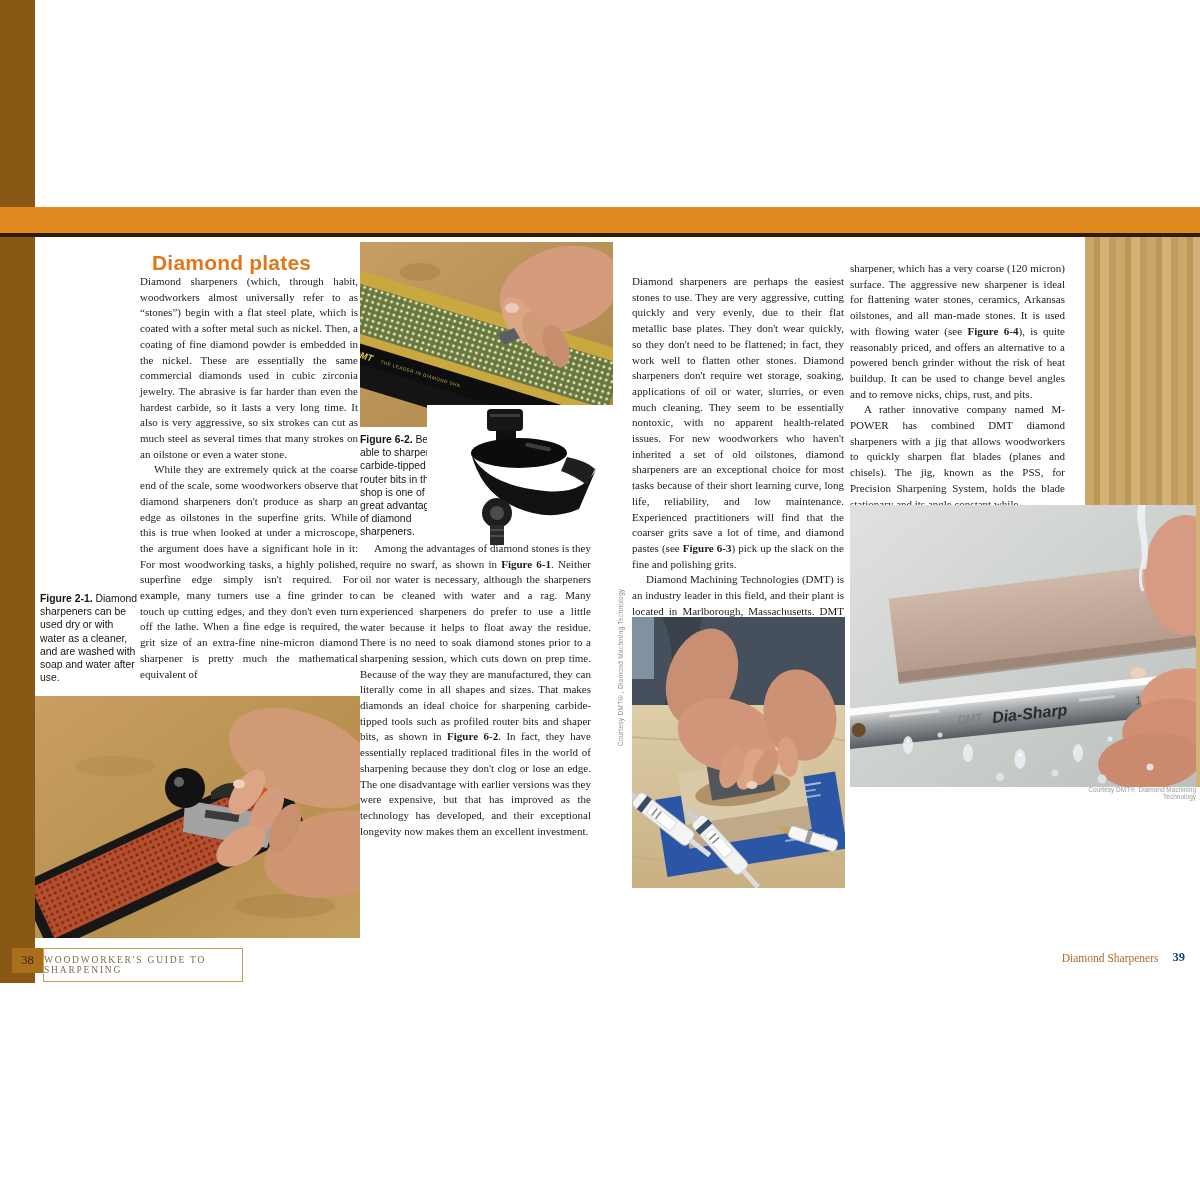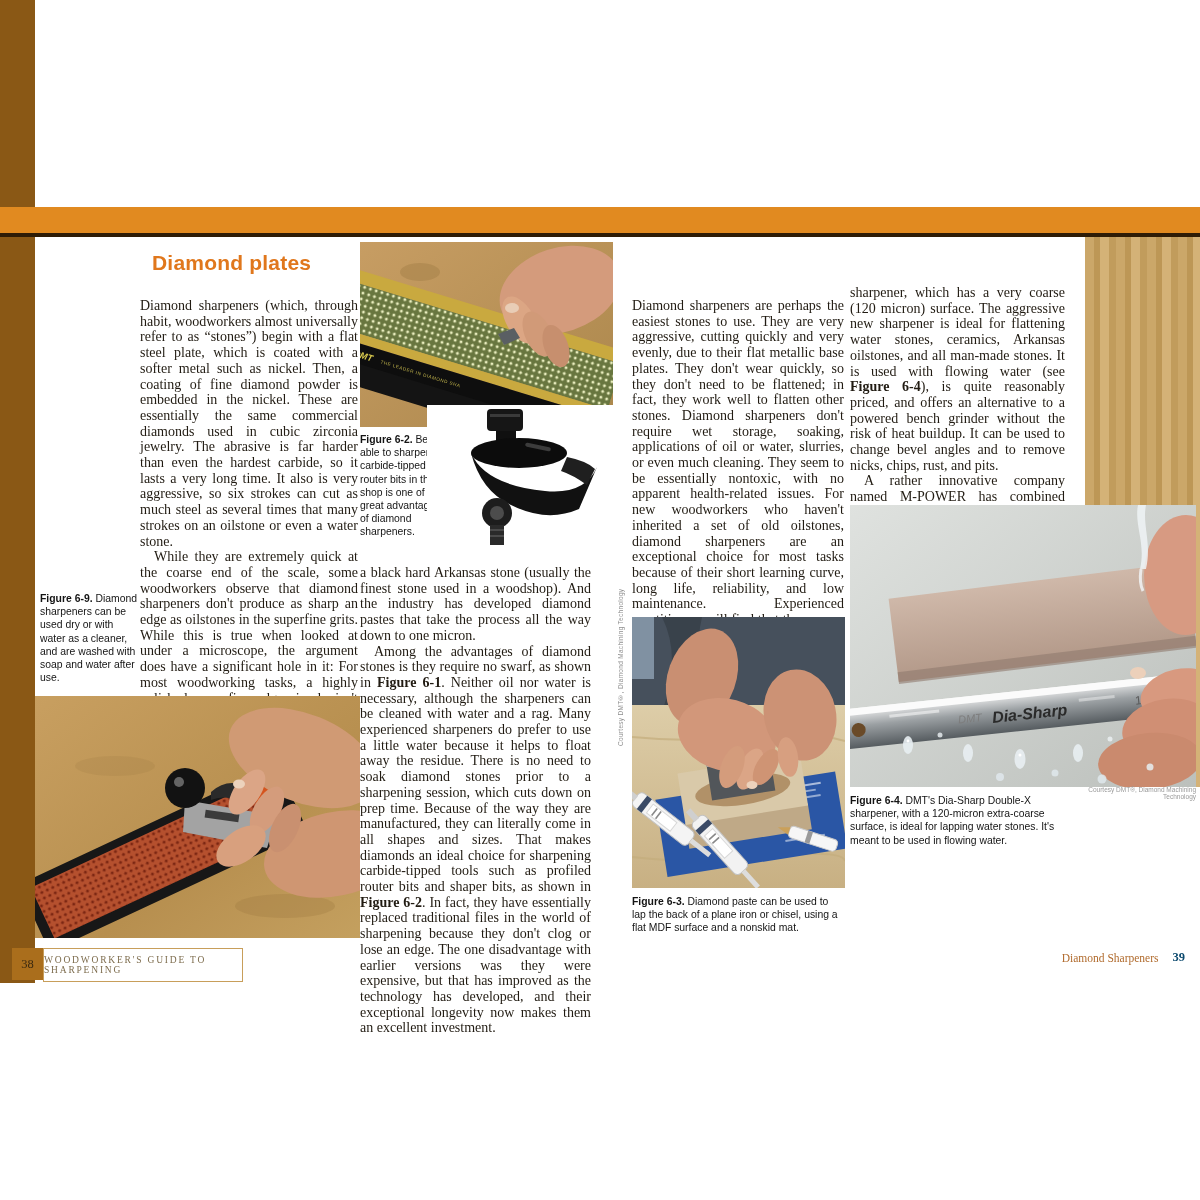--- a/index.html
+++ b/index.html
@@ -6,30 +6,30 @@
   .canvas{position:relative;width:1200px;height:1200px;background:#ffffff;overflow:hidden;
           font-family:"Liberation Serif", serif;color:#211b12;}
   .abs{position:absolute;}
   
   .strip-left{left:0;top:0;width:35px;height:983px;background:#8a5815;}
   .bar-top{left:0;top:207px;width:1200px;height:26px;background:#e18a20;border-bottom:4px solid #2e1c06;}
   .wood-right{left:1085px;top:237px;width:115px;height:550px;
     background:repeating-linear-gradient(90deg,#cba769 0 9px,#bd9756 9px 15px,#d4b277 15px 24px,#c19c5c 24px 31px);}
   
   .headline{font-family:"Liberation Sans", sans-serif;font-weight:bold;font-size:21px;color:#e0771c;letter-spacing:.2px;margin-left:12px;}
-  .bodytxt{font-size:14px;line-height:15.7px;text-align:justify;margin-top:24px;}
+  .bodytxt{font-size:11px;line-height:15.7px;text-align:justify;}
   .bodytxt p{margin:0;}
   .bodytxt p.ind{text-indent:14px;}
   .b{font-weight:bold;}
   .caption{font-family:"Liberation Sans", sans-serif;font-size:10.4px;line-height:13.2px;color:#141414;}
   .credit-v{font-family:"Liberation Sans", sans-serif;font-size:6.5px;color:#8f8f8f;
     writing-mode:vertical-rl;transform:rotate(180deg);letter-spacing:.3px;}
   .credit-h{font-family:"Liberation Sans", sans-serif;font-size:6.5px;color:#9a9a9a;text-align:right;}
   
-  .pg-num-box{left:12px;top:948px;width:31px;height:32px;background:#aa6e1c;display:flex;align-items:center;justify-content:center;
+  .pg-num-box{left:12px;top:948px;width:31px;height:25px;background:#aa6e1c;display:flex;align-items:center;justify-content:center;
     font-weight:normal;font-size:12.5px;color:#3c2a10;}
   .pg-title-box{left:43px;top:948px;width:200px;height:34px;background:#ffffff;border:1px solid #c89e5a;box-sizing:border-box;
     display:flex;align-items:center;justify-content:center;font-size:9.5px;letter-spacing:1.8px;color:#7d6c4d;text-transform:uppercase;}
   .footer-right{left:1000px;top:950px;width:185px;display:flex;justify-content:flex-end;align-items:center;gap:14px;}
   .footer-right .sec{font-size:11.5px;color:#b06a2c;}
   .footer-right .num{font-size:12.5px;font-weight:bold;color:#0c4a6e;}
   .photo{overflow:hidden;}
   .photo svg{display:block;width:100%;height:100%;}
 </style>
 </head>
@@ -41,21 +41,21 @@
   <div class="abs bar-top"></div>
   <div class="abs wood-right"></div>
 
   <div class="abs headline" style="left:140px;top:251px;width:220px;">Diamond plates</div>
 
   <div class="abs bodytxt" style="left:140px;top:274px;width:218px;">
     <p><span>Diamond sharpeners (which, through habit, woodworkers almost universally refer to as “stones”) begin with a flat steel plate, which is coated with a softer metal such as nickel. Then, a coating of fine diamond powder is embedded in the nickel. These are essentially the same commercial diamonds used in cubic zirconia jewelry. The abrasive is far harder than even the hardest carbide, so it lasts a very long time. It also is very aggressive, so six strokes can cut as much steel as several times that many strokes on an oilstone or even a water stone.</span></p>
     <p class="ind"><span>While they are extremely quick at the coarse end of the scale, some woodworkers observe that diamond sharpeners don't produce as sharp an edge as oilstones in the superfine grits. While this is true when looked at under a microscope, the argument does have a significant hole in it: For most woodworking tasks, a highly polished, superfine edge simply isn't required. For example, many turners use a fine grinder to touch up cutting edges, and they don't even turn off the lathe. When a fine edge is required, the grit size of an extra-fine nine-micron diamond sharpener is pretty much the mathematical equivalent of</span></p>
   </div>
 
-  <div class="abs caption" style="left:40px;top:592px;width:98px;"><span class="b">Figure 6-9.</span><span> Diamond sharpeners can be used dry or with water as a cleaner, and are washed with soap and water after use.</span></div>
+  <div class="abs caption" style="left:40px;top:592px;width:98px;"><span class="b">Figure 2-1.</span><span> Diamond sharpeners can be used dry or with water as a cleaner, and are washed with soap and water after use.</span></div>
 
   <div class="abs photo" style="left:360px;top:242px;width:253px;height:185px;">
     <svg viewBox="0 0 253 185" preserveAspectRatio="none">
       <defs>
         <linearGradient id="woodA" x1="0" y1="0" x2="1" y2="1">
           <stop offset="0" stop-color="#c79d63"></stop>
             <stop offset="1" stop-color="#ab874c"></stop>
         </linearGradient>
         <pattern id="dotsG" width="6" height="6" patternUnits="userSpaceOnUse">
           <circle cx="3" cy="3" r="1.5" fill="#e9edbe"></circle>
@@ -104,21 +104,20 @@
         <circle cx="70" cy="108" r="7" fill="#4c4c4c"></circle>
         <rect x="63" y="120" width="14" height="20" fill="#2a2a2a"></rect>
         <rect x="63" y="124" width="14" height="2" fill="#4a4a4a"></rect>
         <rect x="63" y="130" width="14" height="2" fill="#4a4a4a"></rect>
         <rect x="98" y="40" width="26" height="4" rx="2" fill="#3c3c3c" transform="rotate(12 111 42)"></rect>
       </g>
     </svg>
   </div>
 
   <div class="abs bodytxt" style="left:360px;top:541px;width:231px;">
-    <p><span>a black hard Arkansas stone (usually the finest stone used in a woodshop). And the industry has developed diamond pastes that take the process all the way down to one micron.</span></p>
     <p class="ind"><span>Among the advantages of diamond stones is they require no swarf, as shown in </span><span class="b">Figure 6-1</span><span>. Neither oil nor water is necessary, although the sharpeners can be cleaned with water and a rag. Many experienced sharpeners do prefer to use a little water because it helps to float away the residue. There is no need to soak diamond stones prior to a sharpening session, which cuts down on prep time. Because of the way they are manufactured, they can literally come in all shapes and sizes. That makes diamonds an ideal choice for sharpening carbide-tipped tools such as profiled router bits and shaper bits, as shown in </span><span class="b">Figure 6-2</span><span>. In fact, they have essentially replaced traditional files in the world of sharpening because they don't clog or lose an edge. The one disadvantage with earlier versions was they were expensive, but that has improved as the technology has developed, and their exceptional longevity now makes them an excellent investment.</span></p>
   </div>
 
   <div class="abs photo" style="left:35px;top:696px;width:325px;height:242px;">
     <svg viewBox="0 0 325 242" preserveAspectRatio="none">
       <defs>
         <linearGradient id="woodC" x1="0" y1="0" x2="1" y2="1">
           <stop offset="0" stop-color="#c89f60"></stop>
             <stop offset="0.6" stop-color="#b78f4f"></stop>
             <stop offset="1" stop-color="#c4a05f"></stop>
@@ -225,21 +224,20 @@
         <rect x="92" y="260" width="5" height="22" fill="#dddddd"></rect>
       </g>
       <g transform="rotate(-72 182 222)">
         <rect x="176" y="196" width="12" height="50" rx="4" fill="#f6f6f6" stroke="#c9c9c9"></rect>
         <polygon points="178,196 186,196 182,184" fill="#caa05a"></polygon>
         <rect x="176" y="214" width="12" height="5" fill="#9a9a9a"></rect>
       </g>
     </svg>
   </div>
 
-  <div class="abs caption" style="left:632px;top:895px;width:213px;"><span class="b">Figure 6-3.</span><span> Diamond paste can be used to lap the back of a plane iron or chisel, using a flat MDF surface and a nonskid mat.</span></div>
 
   <div class="abs photo" style="left:850px;top:505px;width:346px;height:282px;">
     <svg viewBox="0 0 346 282" preserveAspectRatio="none">
       <defs>
         <linearGradient id="sinkE" x1="0" y1="0" x2="1" y2="1">
           <stop offset="0" stop-color="#dfe2df"></stop>
             <stop offset="1" stop-color="#bcc0bc"></stop>
         </linearGradient>
         <linearGradient id="steelE" x1="0" y1="0" x2="0" y2="1">
           <stop offset="0" stop-color="#f5f5f5"></stop>
@@ -289,20 +287,19 @@
         <circle cx="58" cy="236" r="1.4" fill="#ffffff"></circle>
         <circle cx="170" cy="250" r="1.5" fill="#ffffff"></circle>
         <circle cx="90" cy="230" r="2.5" fill="#eef2f5" opacity="0.8"></circle>
         <circle cx="260" cy="234" r="2.5" fill="#eef2f5" opacity="0.8"></circle>
       </g>
     </svg>
   </div>
 
   <div class="abs credit-h" style="left:1064px;top:786px;width:132px;">Courtesy DMT®, Diamond Machining Technology</div>
 
-  <div class="abs caption" style="left:850px;top:794px;width:224px;"><span class="b">Figure 6-4.</span><span> DMT's Dia-Sharp Double-X sharpener, with a 120-micron extra-coarse surface, is ideal for lapping water stones. It's meant to be used in flowing water.</span></div>
 
   <div class="abs footer-right">
     <span class="sec">Diamond Sharpeners</span>
     <span class="num">39</span>
   </div>
 
 </div>
 
 </body></html>

